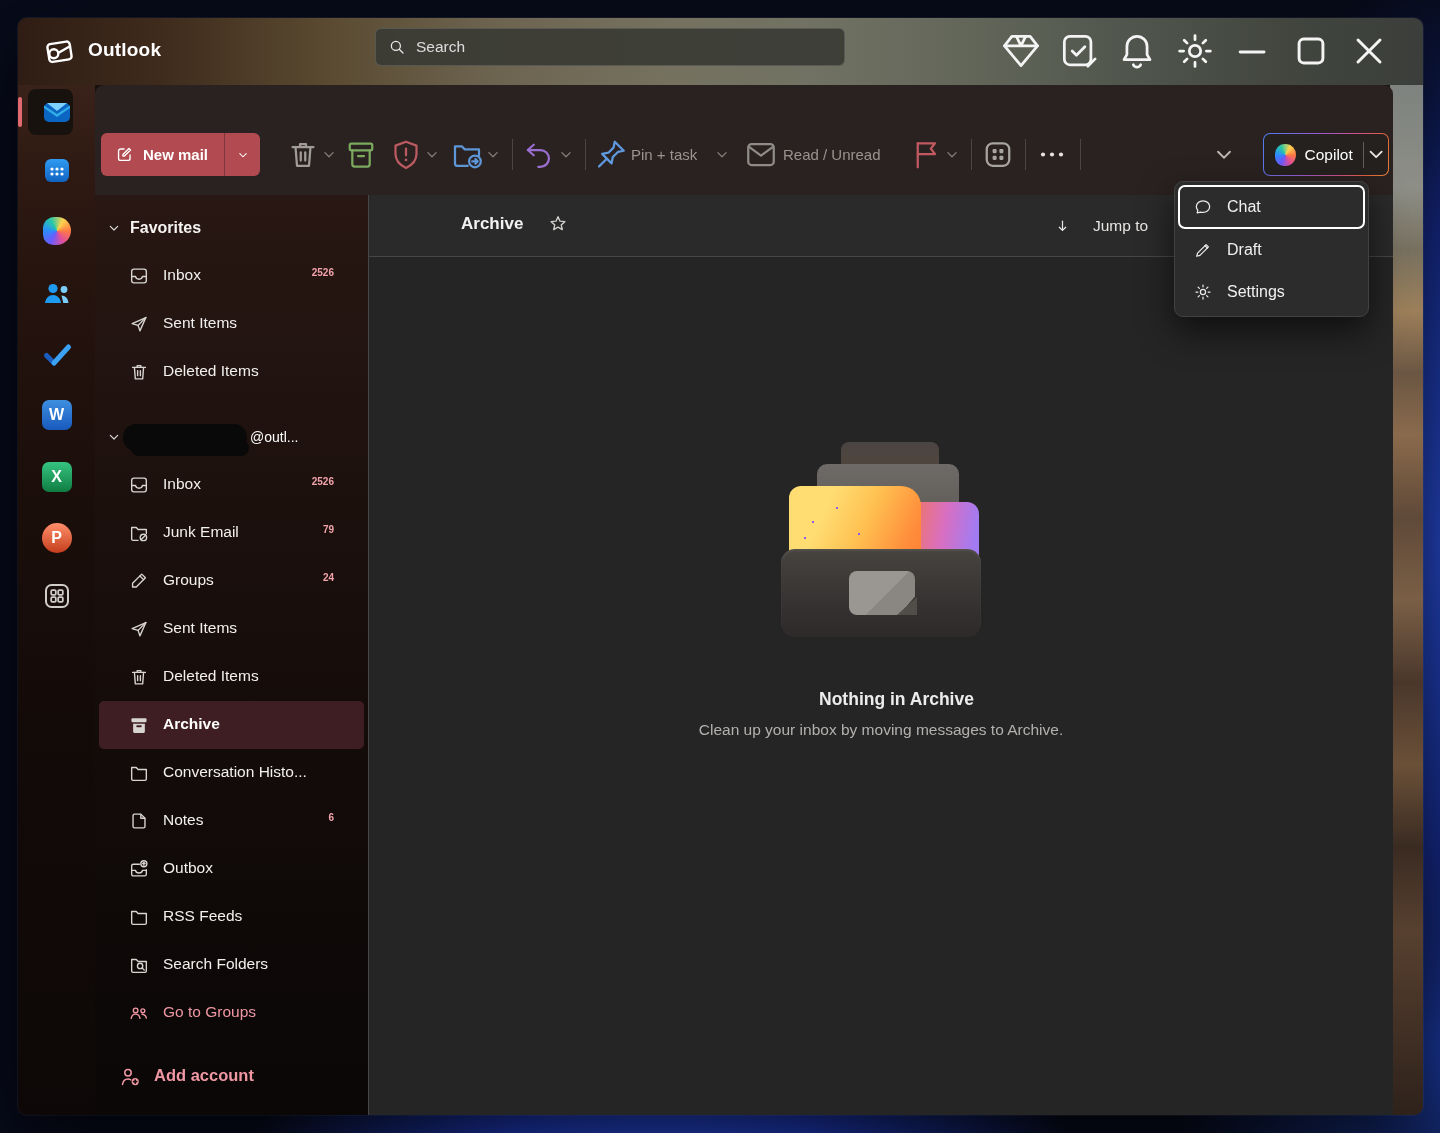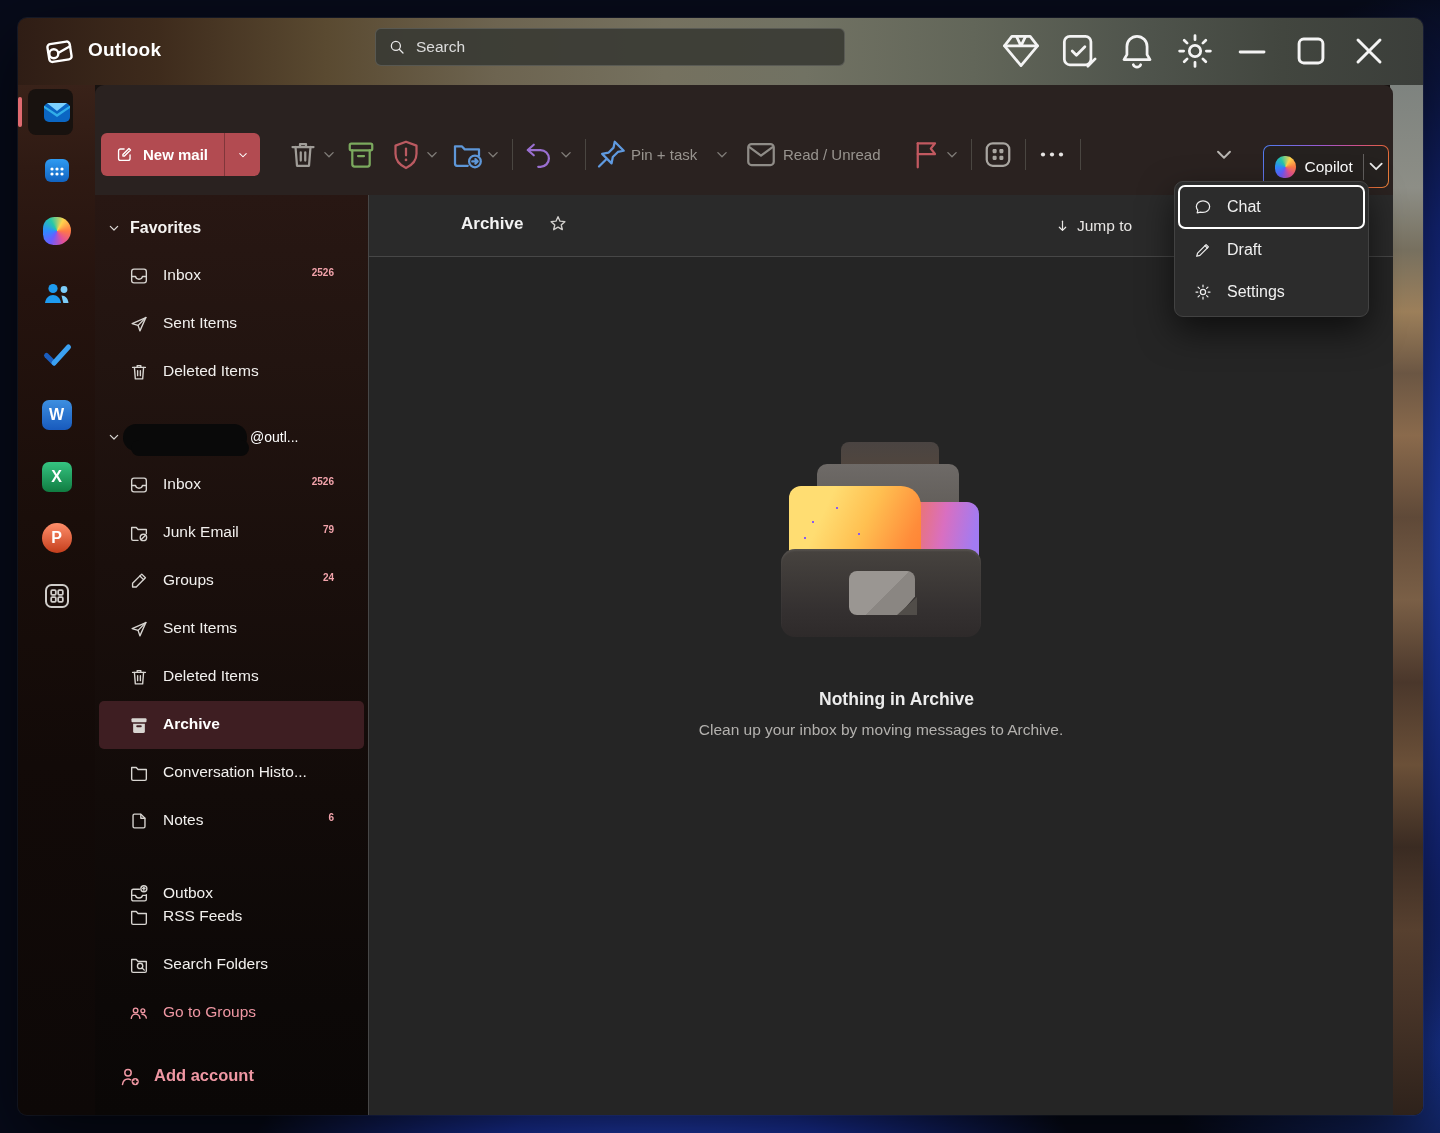--- a/index.html
+++ b/index.html
@@ -59,21 +59,21 @@
   .newmail .nm-split{ width:36px; display:flex; align-items:center; justify-content:center; border-left:1px solid rgba(0,0,0,.28); color:#fff;}
   .newmail .nm-split svg{ width:14px; height:14px;}
   .rb-ic{ position:absolute; top:8px; width:36px; height:43px; display:flex; align-items:center; justify-content:center; cursor:pointer;}
   .rb-ic svg{ width:21px; height:21px;}
   .rb-chev{ position:absolute; top:8px; width:18px; height:43px; display:flex; align-items:center; justify-content:center; color:#807d78; cursor:pointer;}
   .rb-chev svg{ width:13px; height:13px;}
   .rb-lbl{ position:absolute; top:8px; height:43px; display:flex; align-items:center; font-size:15px; color:#98948f; cursor:pointer;}
   .rb-div{ position:absolute; top:14px; width:1px; height:31px; background:#4a4641;}
   .collapse-chev{ position:absolute; top:8px; width:26px; height:43px; display:flex; align-items:center; justify-content:center; color:#b8b5b1; cursor:pointer;}
   .collapse-chev svg{ width:15px; height:15px;}
-  .copilot-btn{ position:absolute; left:1168px; top:20px; width:126px; height:43px; border-radius:7px;
+  .copilot-btn{ position:absolute; left:1168px; top:8px; width:126px; height:43px; border-radius:7px;
     border:1.6px solid transparent;
     background:linear-gradient(#25211f,#25211f) padding-box, linear-gradient(115deg,#4c7df0 0%,#9b59d0 40%,#d0508a 65%,#e0633a 85%,#e8833a 100%) border-box;
     display:flex; align-items:center; cursor:pointer;}
   .cp-logo{ width:22px; height:22px; margin-left:11px; border-radius:48% 52% 55% 45%;
     background:conic-gradient(from 210deg,#6a5cff,#2e8bff,#25c8a8,#ffd34d,#ff7a45,#e14f9a,#6a5cff);}
   .copilot-btn .cp-txt{ color:#fff; font-size:15.5px; margin-left:9px;}
   .copilot-btn .cp-sep{ width:1px; height:26px; background:rgba(255,255,255,.28); margin-left:10px;}
   .copilot-btn .cp-chev{ color:#e8e8e8; width:26px; display:flex; justify-content:center;}
   .copilot-btn .cp-chev svg{ width:13px; height:13px;}
   
@@ -93,21 +93,21 @@
   .frow.sel .flabel{ font-weight:700; color:#ffffff;}
   .frow.accent .flabel, .frow.accent .ficon{ color:#ef97a3;}
   .addacct{ position:absolute; left:4px; width:265px; height:48px; cursor:pointer;}
   .addacct .ficon{ position:absolute; left:19px; top:12px; width:24px; height:24px; color:#ef97a3;}
   .addacct .flabel{ position:absolute; left:55px; top:13px; font-size:16.5px; font-weight:700; color:#ef97a3;}
   
   .mailview{ position:absolute; left:350px; top:110px; width:1025px; height:920px; background:#252525; border-left:1px solid #474747;}
   .mv-header{ position:absolute; left:0; top:0; width:100%; height:62px; background:#2a2a2a; border-bottom:1px solid #474747;}
   .mv-title{ position:absolute; left:92px; top:19px; font-size:17px; font-weight:700; color:#f2f2f2;}
   .mv-star{ position:absolute; left:178px; top:18px; width:22px; height:22px; color:#d0cecb; cursor:pointer;}
-  .jumpto{ position:absolute; left:677px; top:14px; height:34px; display:flex; align-items:center; gap:6px; color:#e8e6e4; font-size:15.5px; cursor:pointer; padding:0 8px; border-radius:5px;}
+  .jumpto{ position:absolute; left:677px; top:14px; height:34px; display:flex; align-items:center; gap:22px; color:#e8e6e4; font-size:15.5px; cursor:pointer; padding:0 8px; border-radius:5px;}
   .jumpto svg{ width:17px; height:17px;}
   .mv-body{ position:absolute; left:0; top:62px; width:100%; height:858px; display:flex; flex-direction:column; align-items:center;}
   .empty{ margin-top:185px; display:flex; flex-direction:column; align-items:center;}
   .illus{ position:relative; width:200px; height:195px;}
   .f-back{ position:absolute; left:60px; top:0; width:98px; height:66px; border-radius:8px; background:linear-gradient(180deg,#4a4442,#5b4836);}
   .f-gray{ position:absolute; left:36px; top:22px; width:142px; height:84px; border-radius:10px; background:linear-gradient(180deg,#6e6a67,#57534e);}
   .f-purple{ position:absolute; right:2px; top:60px; width:112px; height:102px; border-radius:12px;
     background:linear-gradient(100deg,#ff7a1e 15%,#d96fc0 62%,#a27bf2 88%);}
   .f-yellow{ position:absolute; left:8px; top:44px; width:132px; height:118px; border-radius:12px 20px 10px 12px;
     background:linear-gradient(115deg,#ffdd72 25%,#ffc051 50%,#ff8c3a 78%,#ff7c30 95%);
@@ -542,21 +542,21 @@
         <div class="frow" style="top:602px">
           <span class="ficon">
               <svg viewBox="0 0 24 24" fill="none" stroke="currentColor" stroke-width="1.5" stroke-linecap="round" stroke-linejoin="round" style="width:100%;height:100%;display:block">
                 <path d="M5.5 6A1.5 1.5 0 0 1 7 4.5h7l4.5 4.5V18a1.5 1.5 0 0 1-1.5 1.5H7A1.5 1.5 0 0 1 5.5 18z"></path>
                 <path d="M14 4.8V9h4.3"></path>
               </svg>
             </span>
           <span class="flabel">Notes</span>
           <span class="fcount">6</span>
         </div>
-        <div class="frow" style="top:675px">
+        <div class="frow" style="top:650px">
           <span class="ficon">
               <svg viewBox="0 0 24 24" fill="none" stroke="currentColor" stroke-width="1.5" stroke-linecap="round" stroke-linejoin="round" style="width:100%;height:100%;display:block">
                 <path d="M12.5 6.8H5.8A1.8 1.8 0 0 0 4 8.6v9.1a1.8 1.8 0 0 0 1.8 1.8h12.4a1.8 1.8 0 0 0 1.8-1.8v-5"></path>
                 <path d="M4 13.5h4.2c.3 1.7 1.9 2.9 3.8 2.9s3.5-1.2 3.8-2.9H20"></path>
                 <circle cx="17.3" cy="6.3" r="3.3"></circle>
                 <path d="M17.3 7.9V4.9M16 6.1l1.3-1.2L18.6 6.1"></path>
               </svg>
             </span>
           <span class="flabel">Outbox</span>
         </div>

